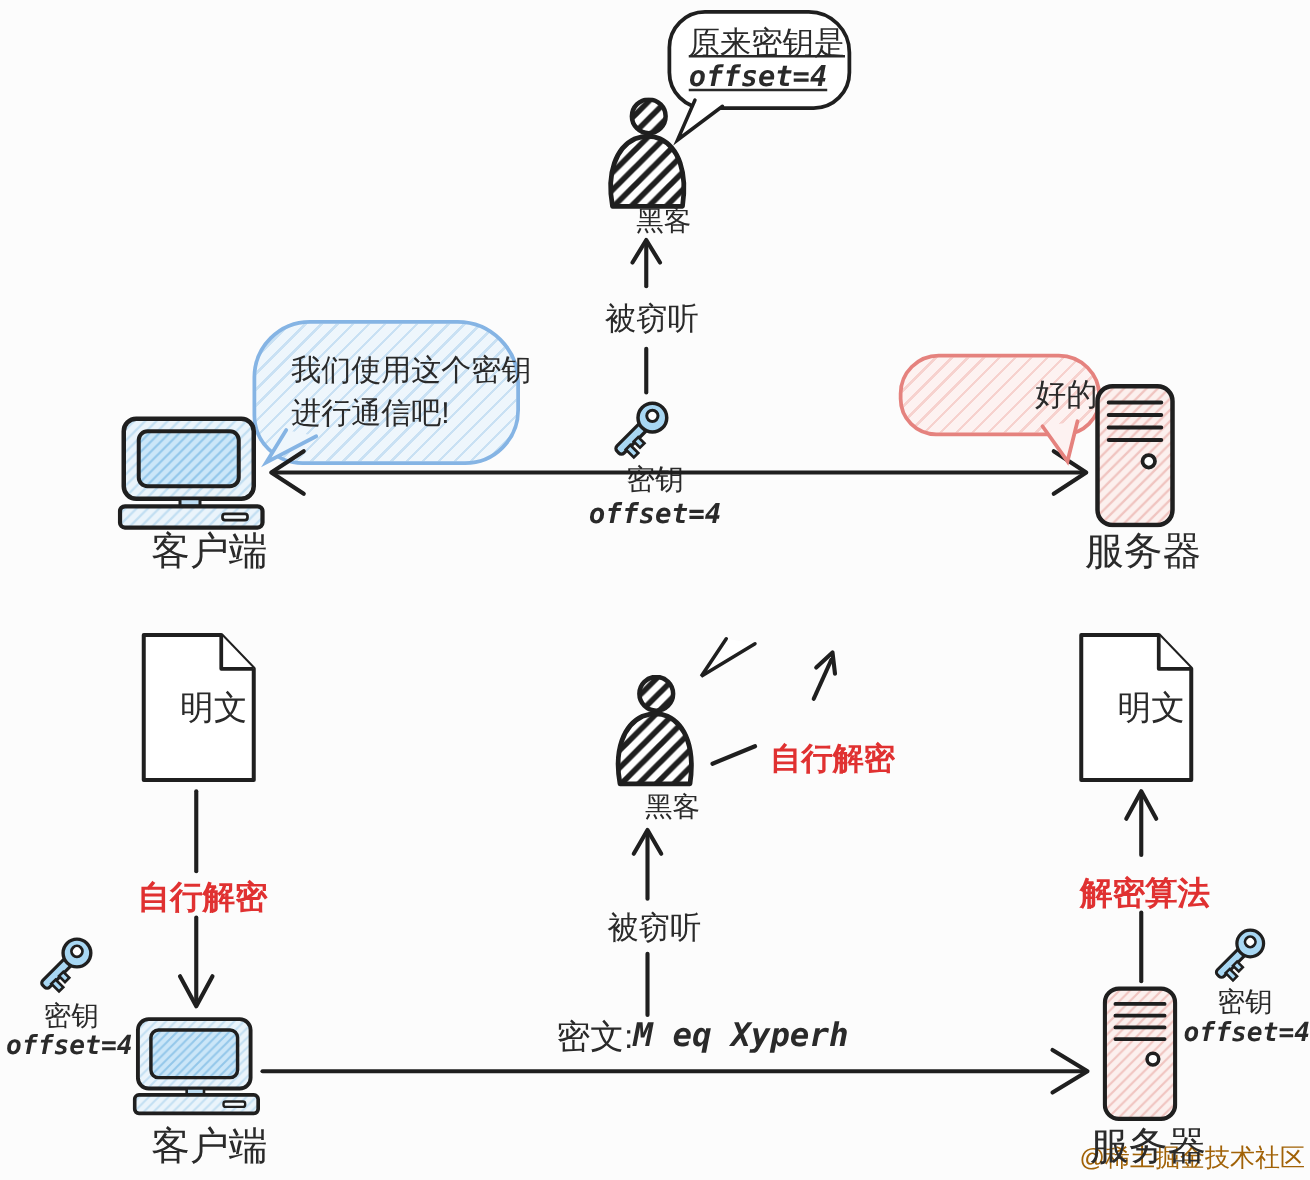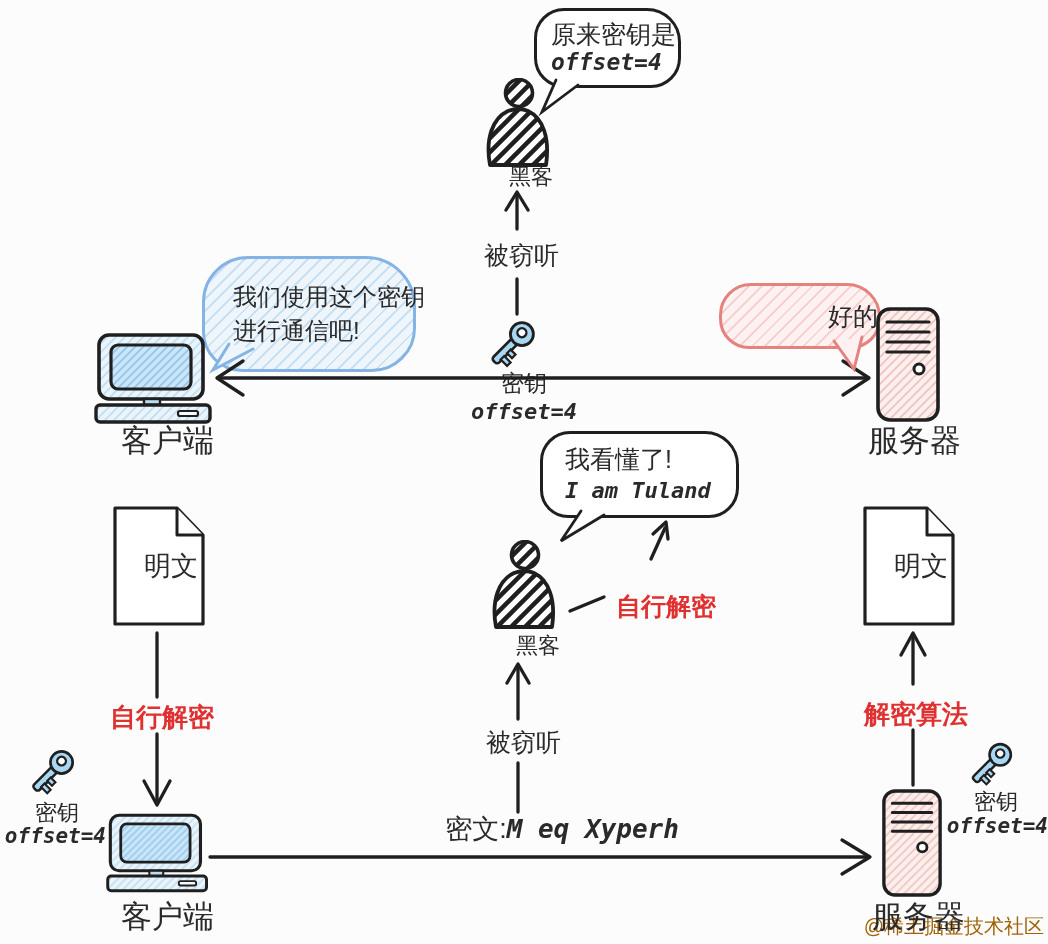--- a/index.html
+++ b/index.html
@@ -11,21 +11,21 @@
   .abs{position:absolute;}
   .lbl{color:#2a2a2a;line-height:1.15;white-space:nowrap;}
   .center{text-align:right;}
   .red{color:#e03131;font-weight:600;}
   .mono{font-family:"DejaVu Sans Mono",monospace;font-style:italic;font-weight:600;}
   .bubble{
     position:absolute;box-sizing:border-box;z-index:2;
     display:flex;flex-direction:column;justify-content:center;
   }
   .bubble.black{
-    border:3px solid #1f1f1f;background:#ffffff;
+    border:3px solid #1f1f1f;background:#ffffff;text-decoration:underline;
   }
   .bubble.blue{
     border:3px solid #85b4e4;
     background:#eef6fc repeating-linear-gradient(135deg, rgba(140,190,230,.38) 0 2px, transparent 2px 9px);
   }
   .bubble.pink{
     border:3px solid #e5827e;
     background:#fdf2f1 repeating-linear-gradient(135deg, rgba(238,165,158,.42) 0 2px, transparent 2px 9px);
   }
   .shape{z-index:3;}
@@ -102,24 +102,20 @@
     <div class="lbl center" style="font-size:25px;">好的</div>
   </div>
 
   <svg class="abs shape" style="left:876px;top:307px;" width="64" height="115" viewBox="0 0 64 115">
     <rect x="2" y="2" width="60" height="111" rx="12" fill="url(#pat-pink)" stroke="#1f1f1f" stroke-width="3.6"></rect>
     <path d="M11 15 H53 M11 25 H53 M11 35 H53 M11 45 H53" stroke="#1f1f1f" stroke-width="3.2" stroke-linecap="round"></path>
     <circle cx="43" cy="62" r="5" fill="#ffffff" stroke="#1f1f1f" stroke-width="3"></circle>
   </svg>
   <div class="abs txt lbl center" style="left:857px;top:423px;width:104px;font-size:31px;">服务器</div>
 
-  <div class="bubble black" style="left:540px;top:431px;width:199px;height:87px;border-radius:30px 34px 30px 28px;padding-left:22px;">
-    <div class="lbl" style="font-size:25px;">我看懂了!</div>
-    <div class="lbl mono" style="font-size:22px;margin-top:4px;">I am Tuland</div>
-  </div>
 
   <svg class="abs shape" style="left:486px;top:540px;" width="74" height="90" viewBox="0 0 74 90">
     <circle cx="39" cy="15" r="13.5" fill="url(#pat-stripe)" stroke="#1f1f1f" stroke-width="3.6"></circle>
     <path d="M10,87 C5,60 13,40 28,33 Q39,29 48,33 C63,40 70,60 66,87 Z" fill="url(#pat-stripe)" stroke="#1f1f1f" stroke-width="3.8" stroke-linejoin="round"></path>
   </svg>
   <div class="abs txt lbl center" style="left:486px;top:633px;width:74px;font-size:22px;">黑客</div>
 
   <div class="abs txt red center" style="left:602px;top:566px;width:114px;font-size:25px;margin-top:24px;">自行解密</div>
 
   <div class="abs txt lbl center" style="left:479px;top:728px;width:82px;font-size:25px;">被窃听</div>

